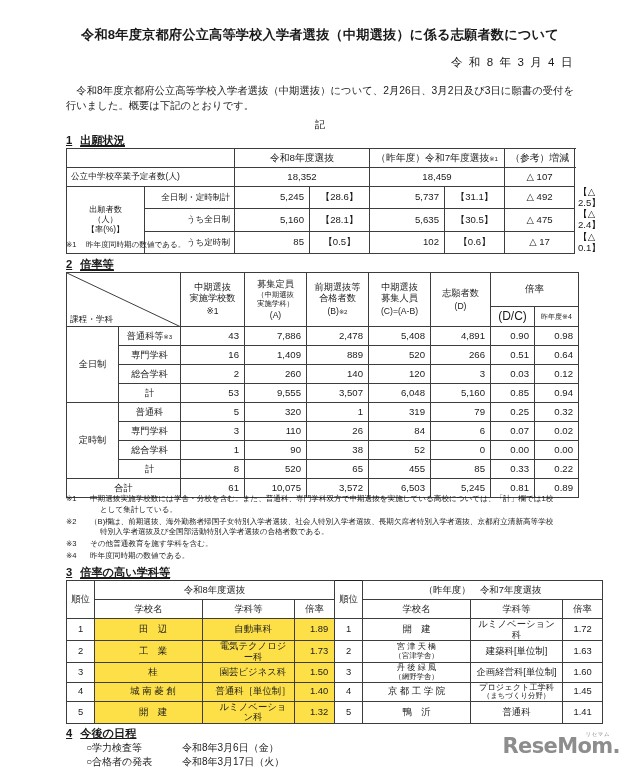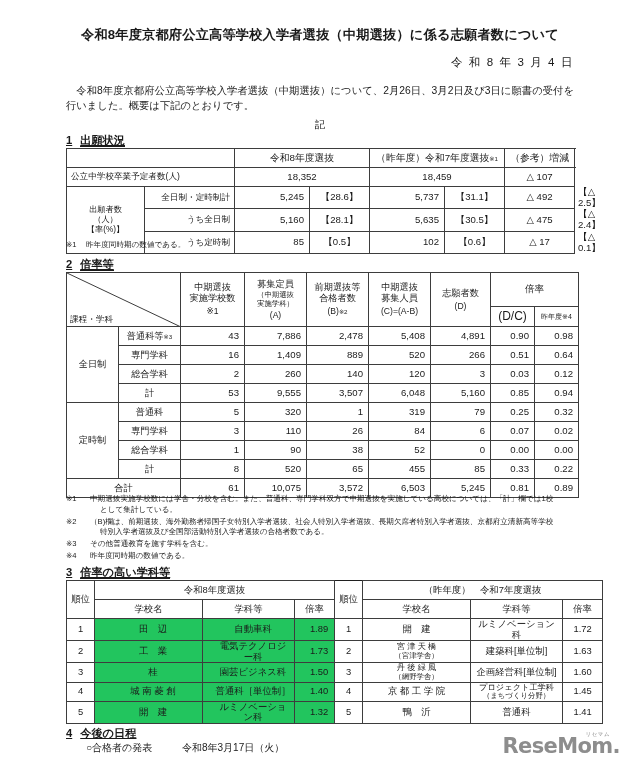--- a/index.html
+++ b/index.html
@@ -101,21 +101,21 @@
     font-size: 8.6px;
   }
   #table2 .hcell { height: 54px; font-size: 9.2px; line-height: 1.22; }
   #table2 .hcell .sub { font-size: 7.4px; display: block; }
   #table2 .hcell .code { font-size: 8.6px; display: block; margin-top: 2px; }
   #table2 .rowlbl { font-size: 9.2px; }
 
   
   #table3 { top: 580px; left: 66px; width: 508px; font-size: 9.4px; }
   #table3 td { height: 19px; }
-  #table3 .hl { background: #22c55e; padding-left: 12px; }
+  #table3 .hl { background: #fde047; padding-left: 12px; }
   #table3 .two { font-size: 8.2px; line-height: 1.18; }
   #table3 .two .l2 { font-size: 7.4px; display: block; }
   #table3 .hdr { font-size: 9.4px; }
 
   
   .fn {
     position: absolute;
     font-size: 7.6px;
     line-height: 1.38;
     color: #1a1a1a;
@@ -494,20 +494,24 @@
         <td>1.41</td>
       </tr>
     </tbody>
   </table>
 
   <div class="sec-head" id="sched" style="position:absolute;">
     <span class="num">4</span><span>今後の日程</span>
   </div>
   <div class="sched-list">
     <div class="row">
+      <span class="k">○学力検査等</span>
+      <span class="v">令和8年3月6日（金）</span>
+    </div>
+    <div class="row">
       <span class="k">○合格者の発表</span>
       <span class="v">令和8年3月17日（火）</span>
     </div>
   </div>
 
   <div class="logo">
     <span class="kana">リセマム</span>
     <span class="mark">ReseMom.</span>
   </div>
 

